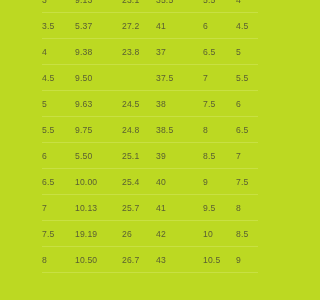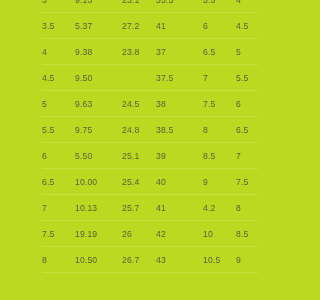--- a/index.html
+++ b/index.html
@@ -134,21 +134,21 @@
         <span class="cell col-3">40</span>
         <span class="cell col-4">9</span>
         <span class="cell col-5">7.5</span>
         <div class="row-divider"></div>
       </div>
       <div class="table-row">
         <span class="cell col-0">7</span>
         <span class="cell col-1">10.13</span>
         <span class="cell col-2">25.7</span>
         <span class="cell col-3">41</span>
-        <span class="cell col-4">4.2</span>
+        <span class="cell col-4">9.5</span>
         <span class="cell col-5">8</span>
         <div class="row-divider"></div>
       </div>
       <div class="table-row">
         <span class="cell col-0">7.5</span>
         <span class="cell col-1">19.19</span>
         <span class="cell col-2">26</span>
         <span class="cell col-3">42</span>
         <span class="cell col-4">10</span>
         <span class="cell col-5">8.5</span>

